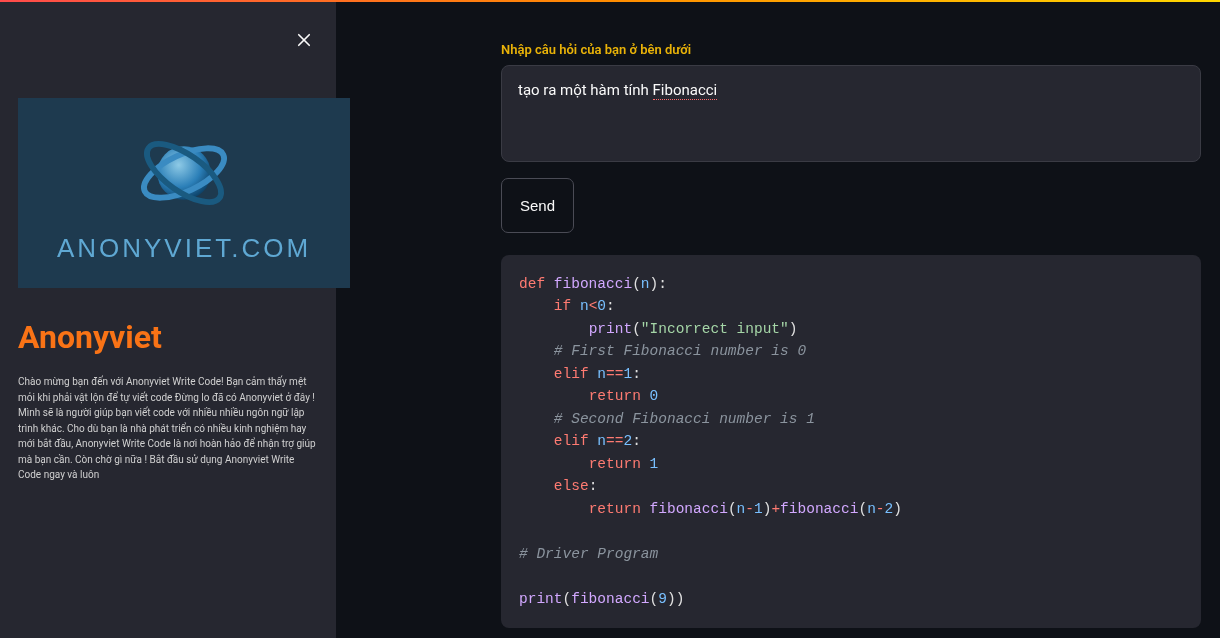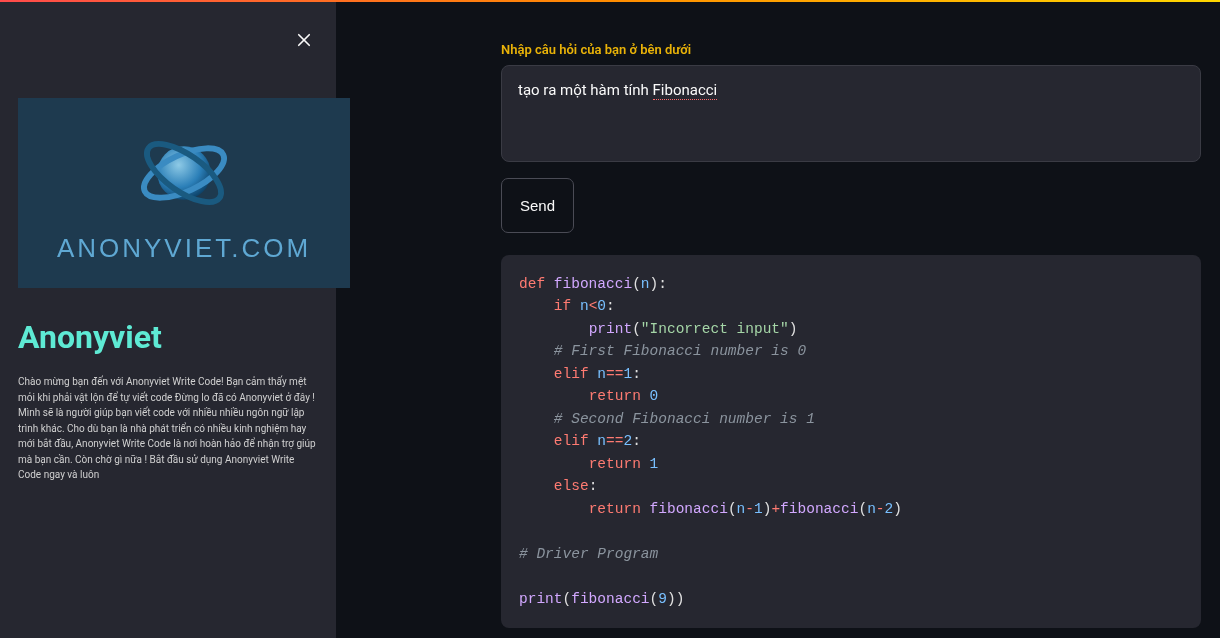--- a/index.html
+++ b/index.html
@@ -5,21 +5,21 @@
   * { box-sizing: border-box; margin: 0; padding: 0; }
   html, body { width: 1220px; height: 638px; overflow: hidden; background: #0e1117; font-family: -apple-system, BlinkMacSystemFont, "Segoe UI", Roboto, Arial, sans-serif; color: #fafafa; }
   .top-accent { height: 2px; background: linear-gradient(90deg, #ff4b4b 0%, #ff8c00 50%, #ffd700 100%); }
   .app { display: flex; height: 636px; }
   .sidebar { width: 336px; background: #262730; position: relative; padding: 16px 18px; }
   .close-btn { position: absolute; top: 24px; right: 18px; width: 28px; height: 28px; display: flex; align-items: center; justify-content: center; color: #fafafa; cursor: pointer; background: transparent; border: none; }
   .close-btn svg { width: 18px; height: 18px; }
   .logo-card { margin-top: 80px; width: 332px; height: 190px; background: #1e3a4f; display: flex; flex-direction: column; align-items: center; justify-content: center; gap: 10px; }
   .logo-card svg { width: 100px; height: 100px; }
   .logo-text { font-family: "Segoe UI", Arial, sans-serif; font-size: 26px; font-weight: 200; letter-spacing: 3px; color: #5fa8d3; }
-  .sidebar h2 { margin-top: 30px; font-size: 32px; font-weight: 700; color: #5eead4; }
+  .sidebar h2 { margin-top: 30px; font-size: 32px; font-weight: 700; color: #f97316; }
   .sidebar p { margin-top: 18px; font-size: 10px; line-height: 1.55; color: #d0d0d0; }
   .main { flex: 1; height: 636px; overflow-y: auto; padding: 40px 20px 20px 165px; }
   .main-inner { width: 700px; }
   .label { font-size: 13px; font-weight: 600; color: #eab308; margin-bottom: 8px; display: block; }
   .prompt-area { width: 100%; height: 97px; background: #262730; border: 1px solid #3a3b44; border-radius: 8px; color: #fafafa; font-size: 15px; padding: 14px 16px; resize: both; font-family: inherit; line-height: 1.4; }
   .send-btn { margin-top: 16px; background: #0e1117; border: 1px solid #4a4b55; border-radius: 7px; color: #fafafa; font-size: 15px; padding: 18px 18px; cursor: pointer; }
   .code-block { margin-top: 22px; background: #262730; border-radius: 8px; padding: 18px 18px; font-family: "Consolas", "Monaco", "Courier New", monospace; font-size: 14.5px; line-height: 1.55; color: #e0e0e0; white-space: pre; overflow-x: auto; }
   .tok-kw   { color: #ff7b72; }
   .tok-fn   { color: #d2a8ff; }
   .tok-id   { color: #79c0ff; }

